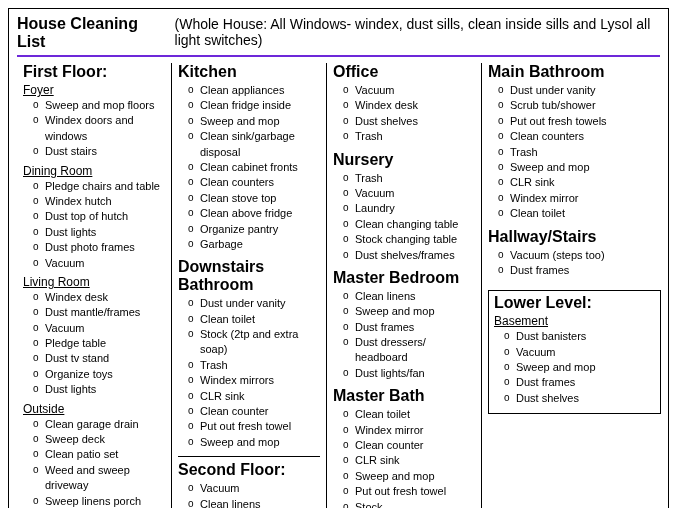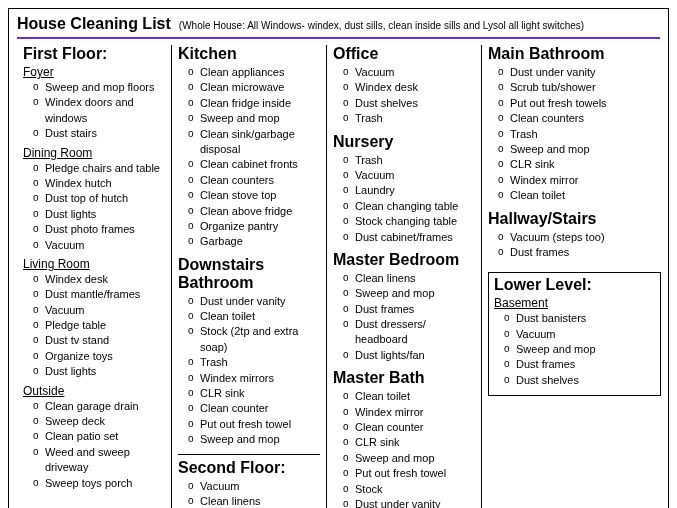--- a/index.html
+++ b/index.html
@@ -20,21 +20,22 @@
       gap: 8px;
       margin-bottom: 6px;
       border-bottom: 2px solid #6d28d9;
       padding-bottom: 4px;
     }
     .header-title {
       font-size: 16px;
       font-weight: bold;
     }
     .header-subtitle {
-      font-size: 10px;
+      font-size: 14px;
+      margin-left: 18px;
     }
     .columns {
       display: grid;
       grid-template-columns: 155px 155px 155px 185px;
       gap: 0;
     }
     .col {
       border-right: 1px solid #000;
       padding: 0 6px;
     }
@@ -127,32 +128,31 @@
             <li>Dust lights</li>
           </ul>
         </div>
         <div class="subsection">
           <div class="subsection-title">Outside</div>
           <ul>
             <li>Clean garage drain</li>
             <li>Sweep deck</li>
             <li>Clean patio set</li>
             <li>Weed and sweep driveway</li>
-            <li>Sweep toys porch</li>
+            <li>Sweep linens porch</li>
           </ul>
         </div>
       </div>
     </div>
 
     <div class="col">
       <div class="section">
         <div class="section-title">Kitchen</div>
         <ul>
           <li>Clean appliances</li>
-          <li>Clean microwave</li>
           <li>Clean fridge inside</li>
           <li>Sweep and mop</li>
           <li>Clean sink/garbage disposal</li>
           <li>Clean cabinet fronts</li>
           <li>Clean counters</li>
           <li>Clean stove top</li>
           <li>Clean above fridge</li>
           <li>Organize pantry</li>
           <li>Garbage</li>
         </ul>
@@ -196,21 +196,21 @@
         </ul>
       </div>
       <div class="section">
         <div class="section-title">Nursery</div>
         <ul>
           <li>Trash</li>
           <li>Vacuum</li>
           <li>Laundry</li>
           <li>Clean changing table</li>
           <li>Stock changing table</li>
-          <li>Dust cabinet/frames</li>
+          <li>Dust shelves/frames</li>
         </ul>
       </div>
       <div class="section">
         <div class="section-title">Master Bedroom</div>
         <ul>
           <li>Clean linens</li>
           <li>Sweep and mop</li>
           <li>Dust frames</li>
           <li>Dust dressers/ headboard</li>
           <li>Dust lights/fan</li>

